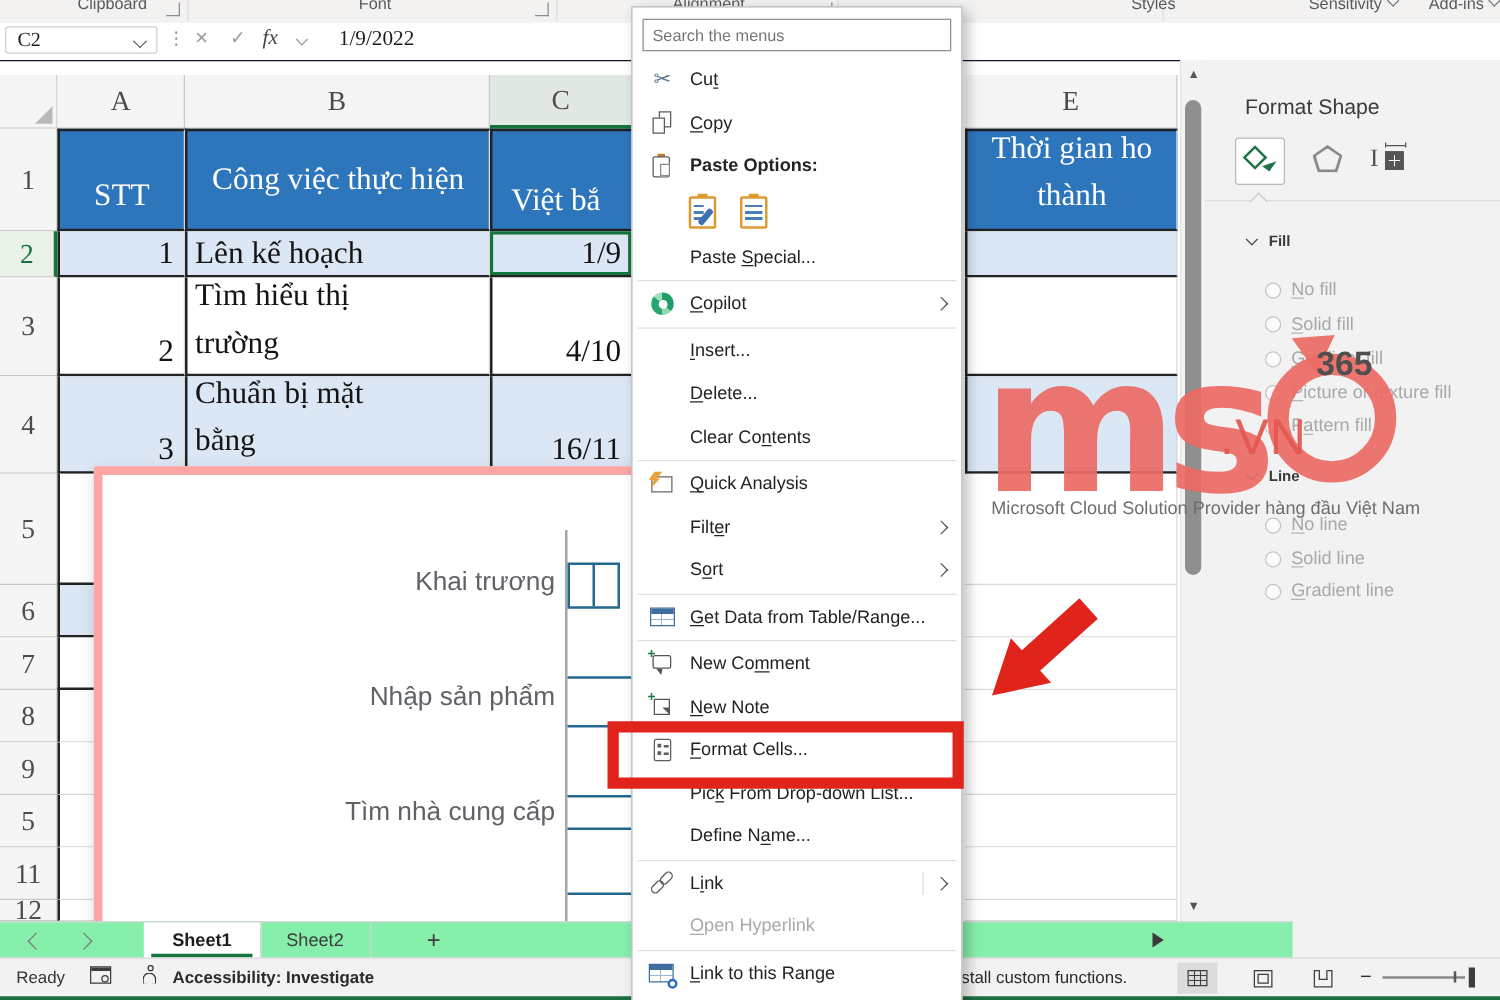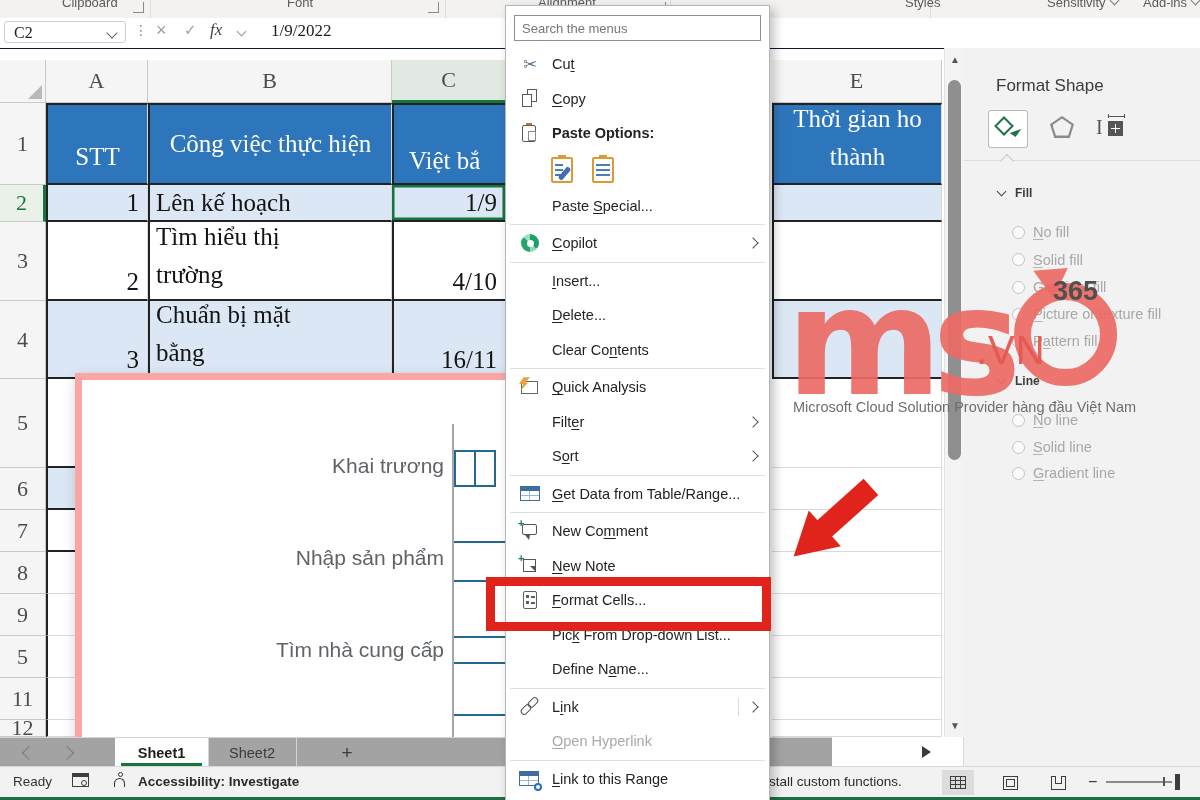--- a/index.html
+++ b/index.html
@@ -111,21 +111,21 @@
   .g-fc i.dots{position:absolute;left:7px;top:6px;width:3px;height:3px;background:#5e5e5e;box-shadow:0 6px 0 #5e5e5e;}
   .g-fc i.lines{position:absolute;left:12px;top:7px;width:4px;height:1.6px;background:#5e5e5e;box-shadow:0 6px 0 #5e5e5e;}
   .g-link i{position:absolute;width:12px;height:7px;border:1.7px solid #555;border-radius:4px;box-sizing:border-box;transform:rotate(-45deg);}
   .g-link i.a{left:1px;top:10px;} .g-link i.b{left:8px;top:3px;}
   
   #redbox{position:absolute;left:486px;top:577px;width:285px;height:54px;border:9px solid #e0241c;box-sizing:border-box;z-index:60;}
   #redarrow{position:absolute;left:780px;top:497px;width:106px;height:48px;transform:rotate(-42deg);z-index:60;}
   #redarrow .head{position:absolute;left:0;top:0;width:0;height:0;border-top:24px solid transparent;border-bottom:24px solid transparent;border-right:42px solid #e0241c;}
   #redarrow .shaft{position:absolute;left:40px;top:13px;width:64px;height:22px;background:#e0241c;}
   
-  #tabbar{position:absolute;left:0;top:737px;width:832px;height:29px;background:#a3a3a3;border-top:1px solid #d5d5d5;z-index:45;}
+  #tabbar{position:absolute;left:0;top:737px;width:1034px;height:29px;background:#86efac;border-top:1px solid #d5d5d5;z-index:45;}
   .tb-arr{position:absolute;top:10px;width:9px;height:9px;border-right:1.7px solid #7a7a7a;border-bottom:1.7px solid #7a7a7a;}
   .tb-arr.l{transform:rotate(135deg);} .tb-arr.r{transform:rotate(-45deg);}
   #tab1{position:absolute;left:115px;top:0;width:93px;height:29px;background:#fff;border-right:1px solid #d5d5d5;
         display:flex;align-items:center;justify-content:center;font-weight:bold;font-size:14.5px;color:#1d1d1d;}
   #tab1:after{content:"";position:absolute;left:6px;right:6px;bottom:1px;height:3px;background:#15753f;}
   #tab2{position:absolute;left:208px;top:0;width:88px;height:29px;display:flex;align-items:center;justify-content:center;font-size:14.5px;color:#3c3c3c;border-right:1px solid #d5d5d5;}
   #newsheet{position:absolute;left:332px;top:0;width:30px;height:29px;display:flex;align-items:center;justify-content:center;font-size:19px;color:#3c3c3c;}
   #hsb-arr{position:absolute;left:922px;top:8px;width:0;height:0;border-top:6px solid transparent;border-bottom:6px solid transparent;border-left:9px solid #3a3a3a;}
   
   #status{position:absolute;left:0;top:766px;width:1200px;height:31px;background:#f2f2f2;border-top:1px solid #d8d8d8;z-index:45;font-size:13.5px;color:#333;}

